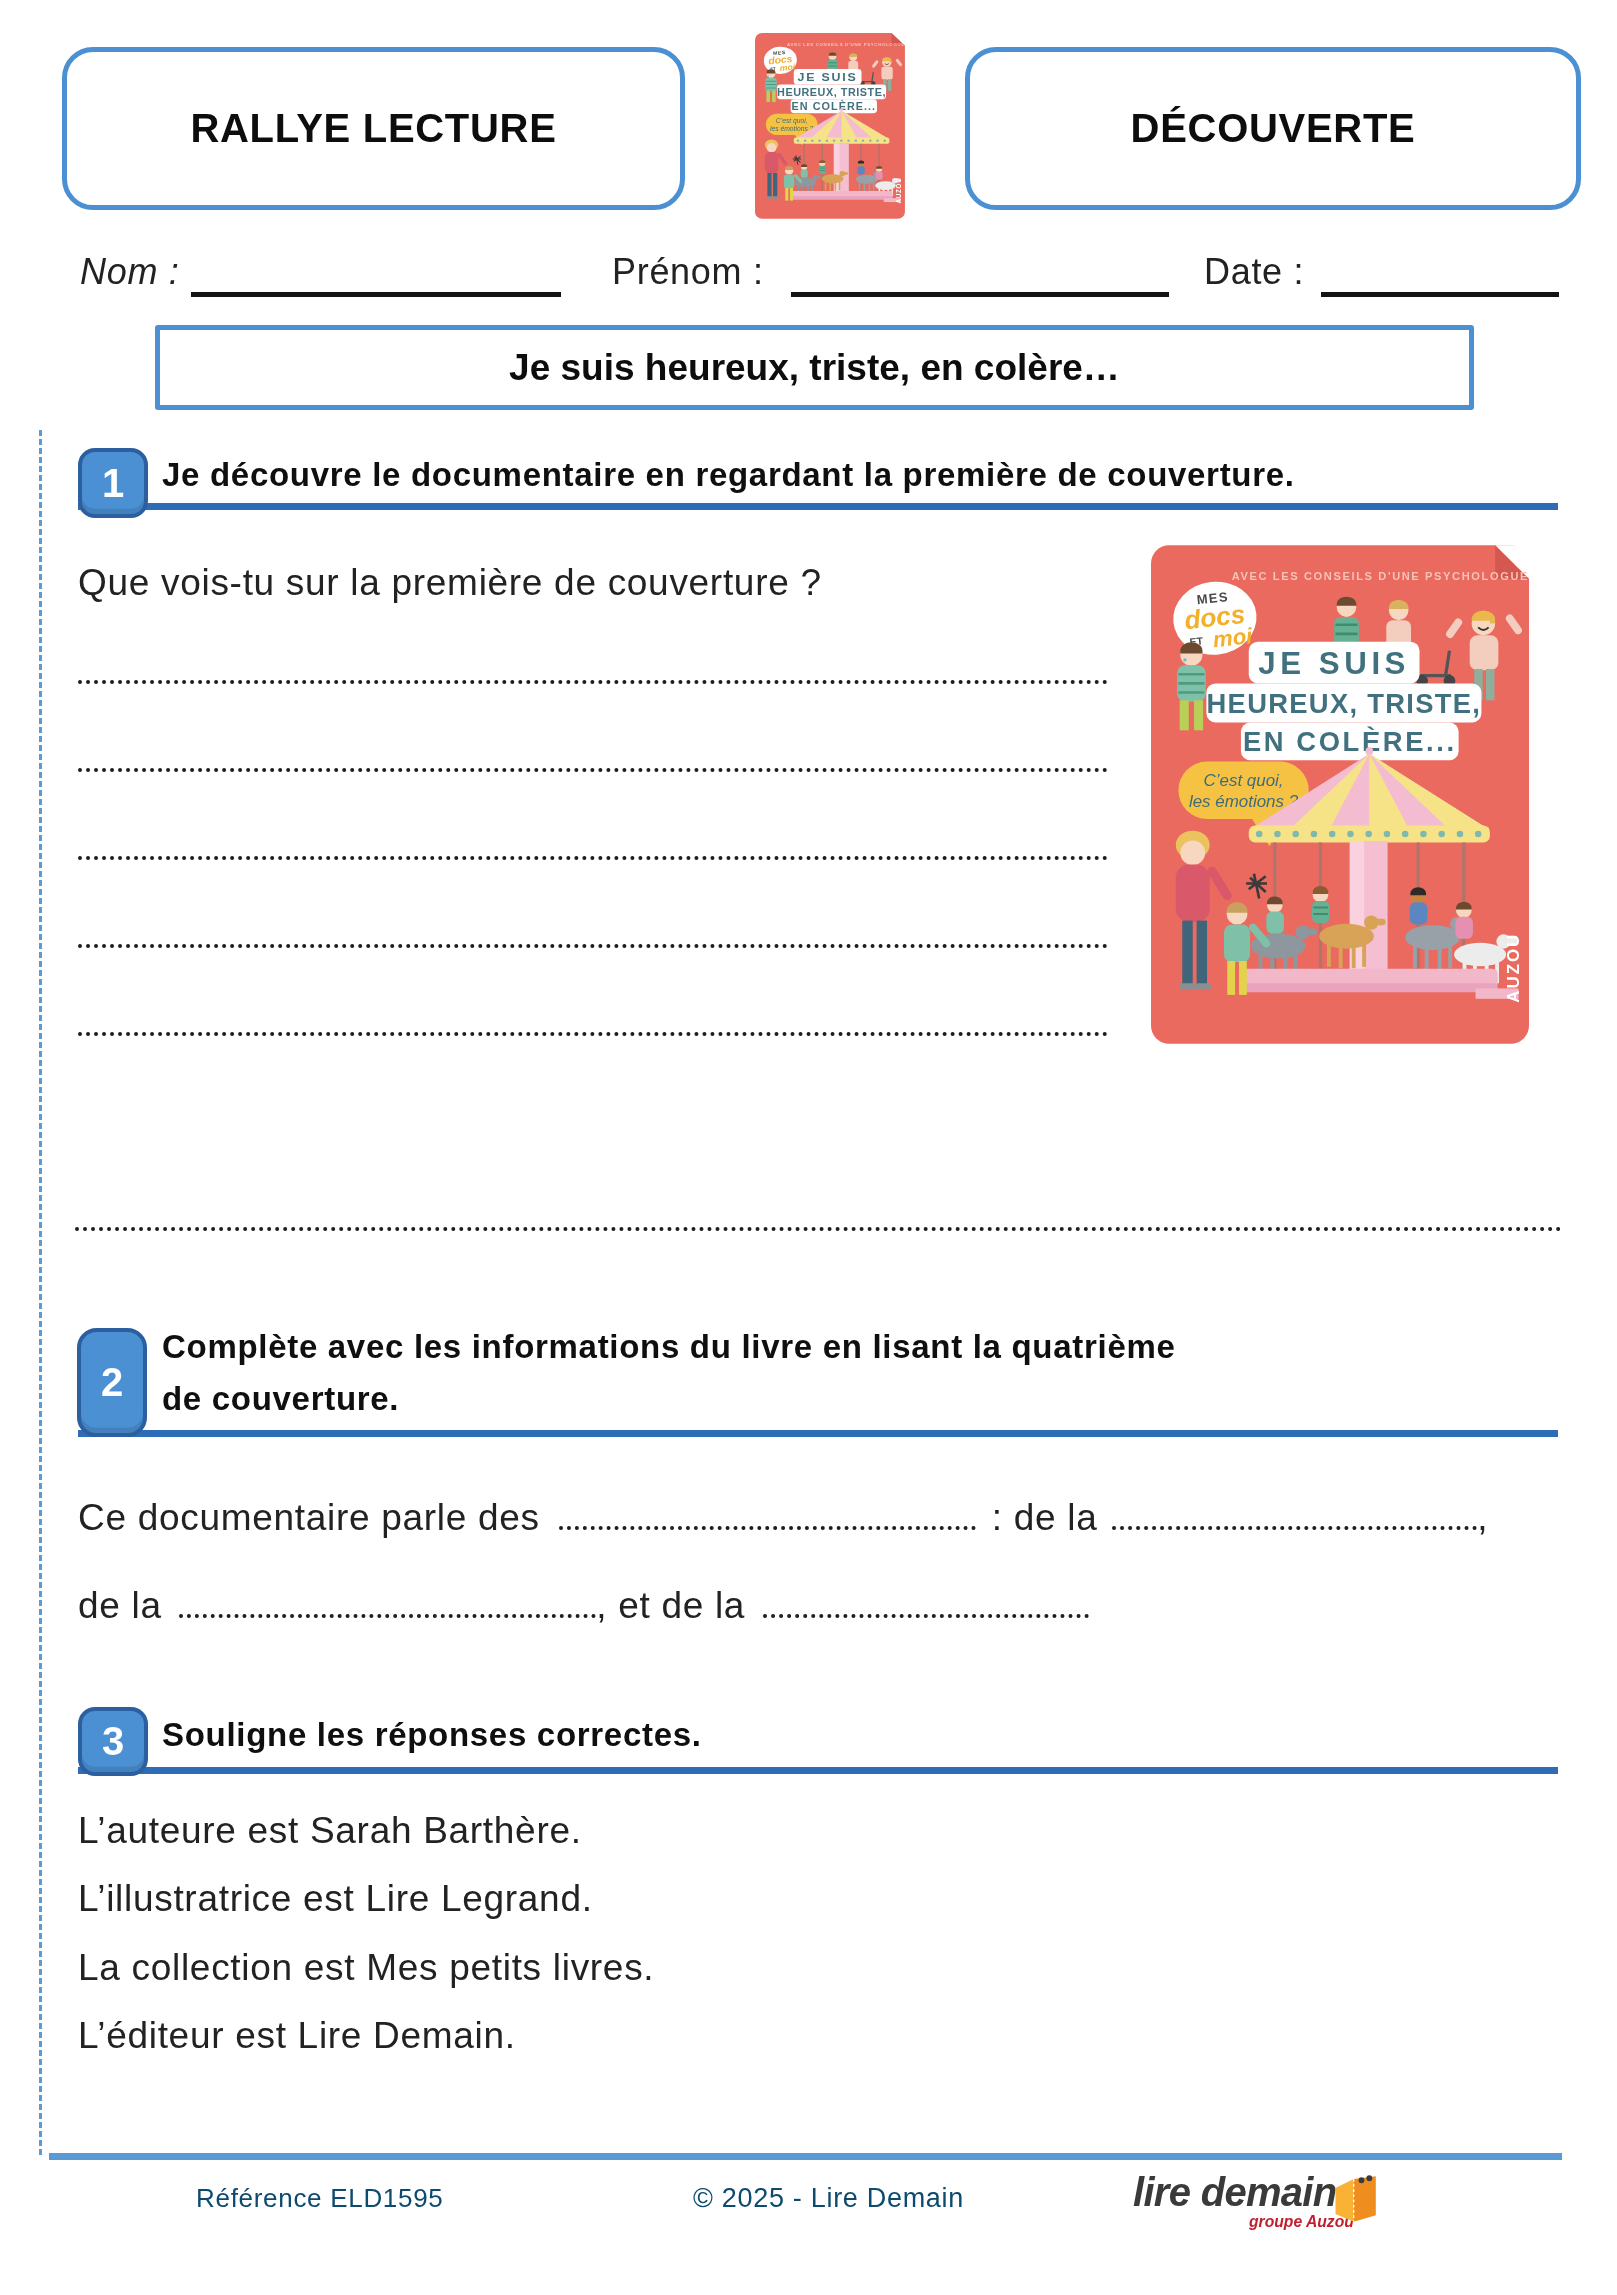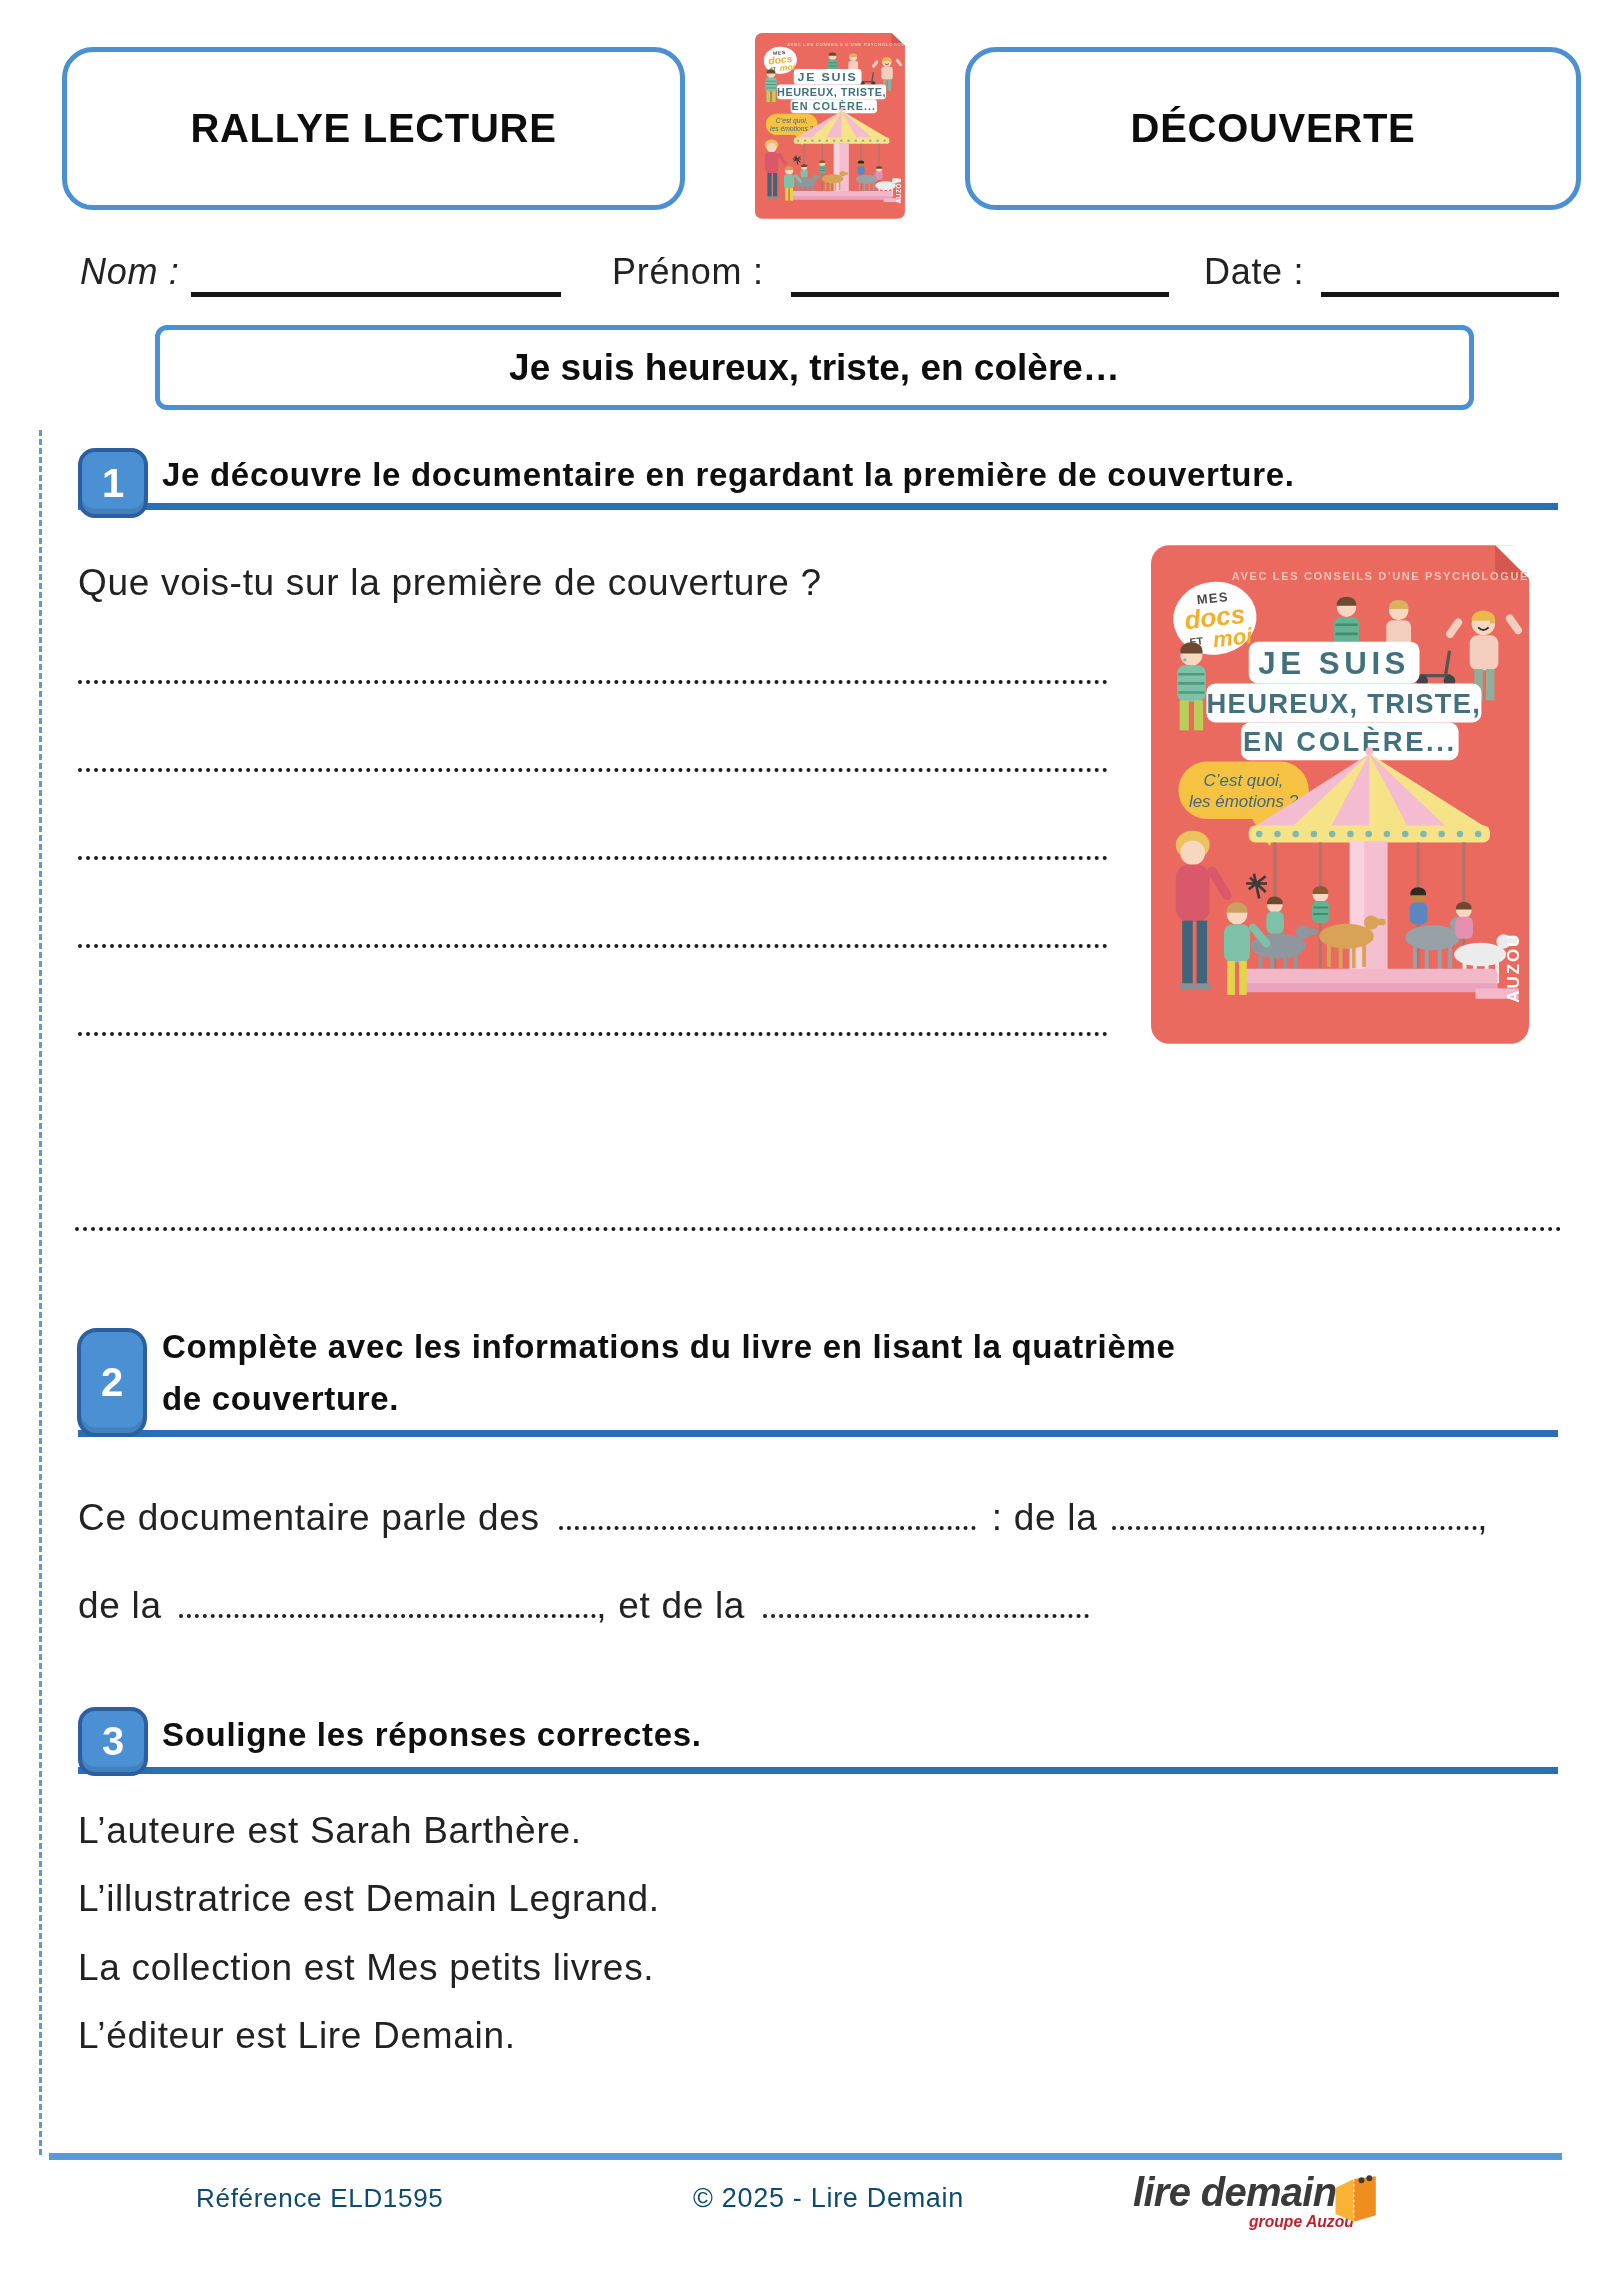--- a/index.html
+++ b/index.html
@@ -13,21 +13,21 @@
          font-weight:bold;font-size:40px;letter-spacing:0.7px;color:#0d0d0d;background:#fff;}
 
   
   .left-dash{border-left:3.3px dashed #5b9bd5;width:0;}
 
   
   .info-label{font-size:36px;color:#222;letter-spacing:0.7px;}
   .write-line{background:#141414;height:5.2px;}
 
   
-  .title-box{border:5.2px solid #4a90d2;border-radius:12px;display:flex;align-items:center;justify-content:center;
+  .title-box{border:5.2px solid #4a90d2;border-radius:3px;display:flex;align-items:center;justify-content:center;
              font-weight:bold;font-size:37px;color:#0d0d0d;background:#fff;}
 
   
   .marker{background:#4a90d2;border:4.6px solid #2b5f9f;border-radius:17px;color:#fff;
           display:flex;align-items:center;justify-content:center;font-size:40px;font-weight:bold;
           box-shadow:inset 0 -5.2px 0 rgba(0,0,0,0.10);}
   .rule{background:#2e6cb5;height:6.5px;}
   .h{font-weight:bold;font-size:33px;letter-spacing:0.7px;color:#0f0f0f;white-space:nowrap;}
 
   .body-text{font-size:37px;letter-spacing:0.7px;color:#222;white-space:nowrap;}
@@ -456,21 +456,21 @@
     <span class="leader" style="width:326px;margin-left:6.5px;"></span>
   </div>
 
   <div class="abs rule" style="left:78px;top:1767px;width:1480px;"></div>
   <div class="abs marker" style="left:78px;top:1707px;width:62px;height:61px;">
     <span>3</span>
   </div>
   <div class="abs h" style="left:162px;top:1716px;">Souligne les réponses correctes.</div>
 
   <div class="abs list-item" style="left:78px;top:1810px;text-align:right;">L’auteure est Sarah Barthère.</div>
-  <div class="abs list-item" style="left:78px;top:1878px;">L’illustratrice est Demain Legrand.</div>
+  <div class="abs list-item" style="left:78px;top:1878px;">L’illustratrice est Lire Legrand.</div>
   <div class="abs list-item" style="left:78px;top:1947px;">La collection est Mes petits livres.</div>
   <div class="abs list-item" style="left:78px;top:2015px;">L’éditeur est Lire Demain.</div>
 
   <div class="abs footer-bar" style="left:49px;top:2153px;width:1513px;"></div>
   <span class="abs footer-text" style="left:196px;top:2183px;">Référence ELD1595</span>
   <span class="abs footer-text" style="left:646px;top:2183px;width:365px;text-align:center;font-size:27px;">© 2025 - Lire Demain</span>
 
   <div class="abs" style="left:1133px;top:2170px;width:274px;height:75px;">
     <span class="brand-word" style="position:absolute;left:0;top:0;">lire demain</span>
     <span class="brand-sub" style="position:absolute;left:116px;top:43px;">groupe Auzou</span>

